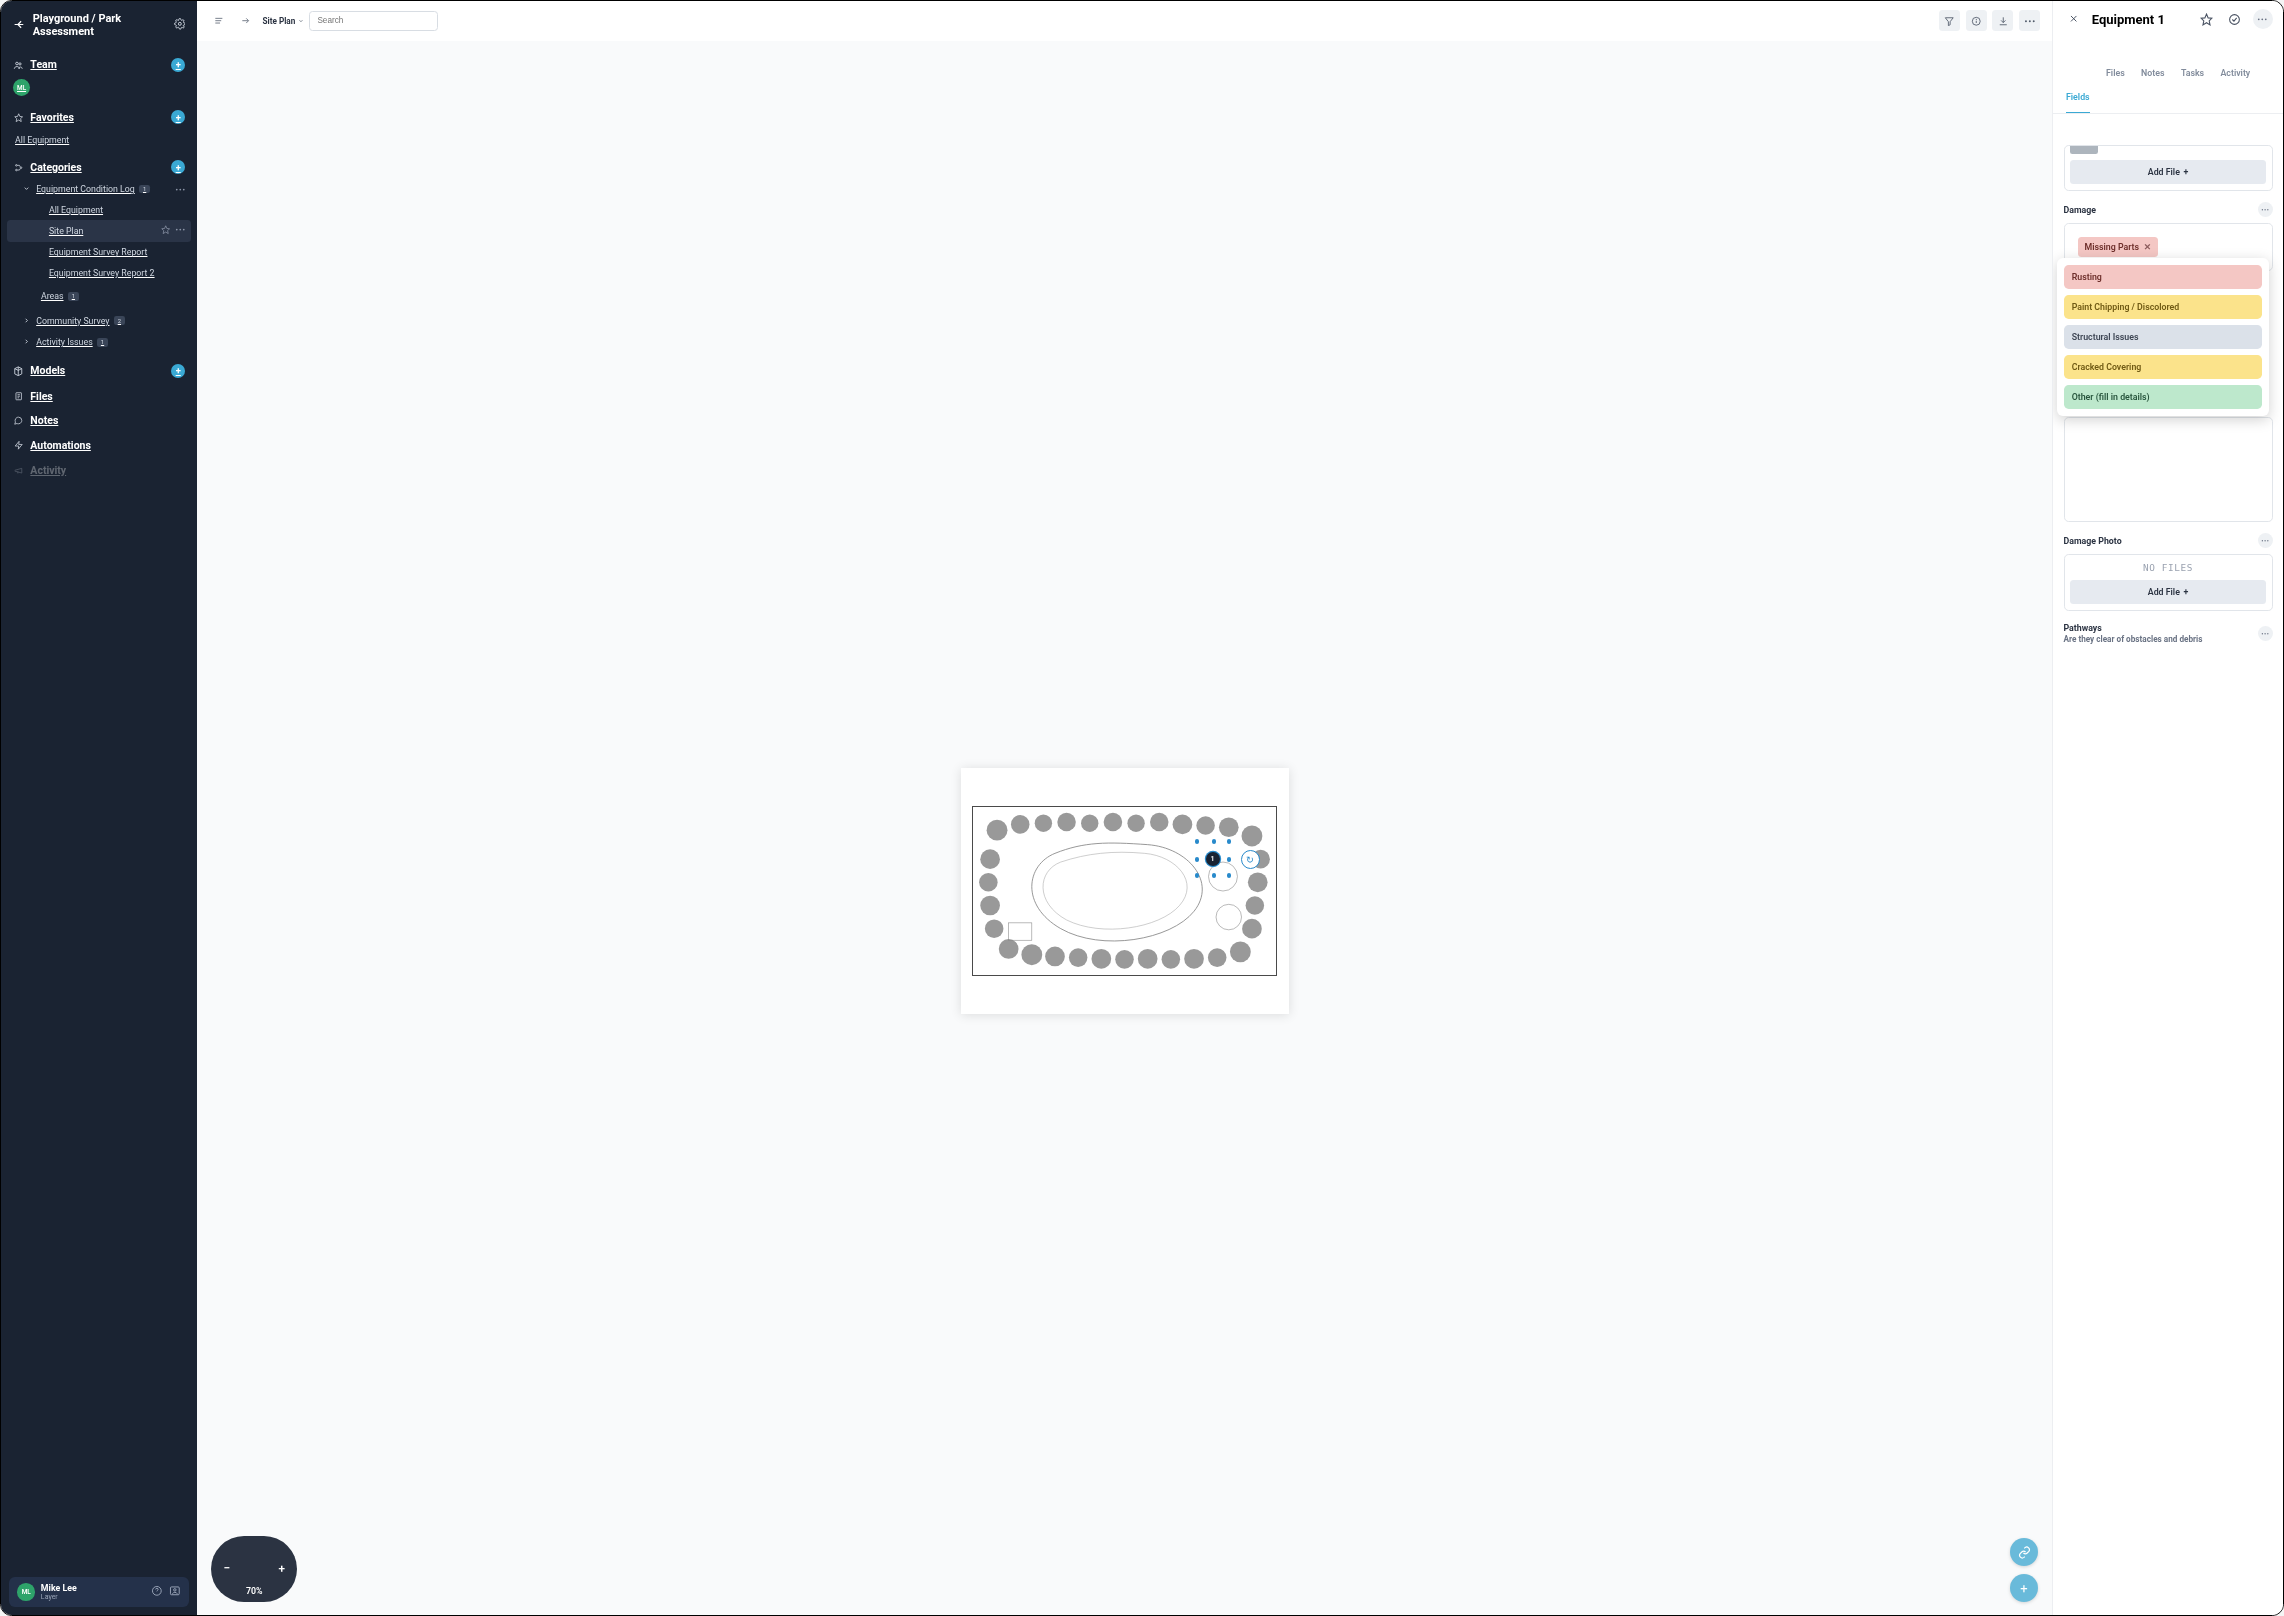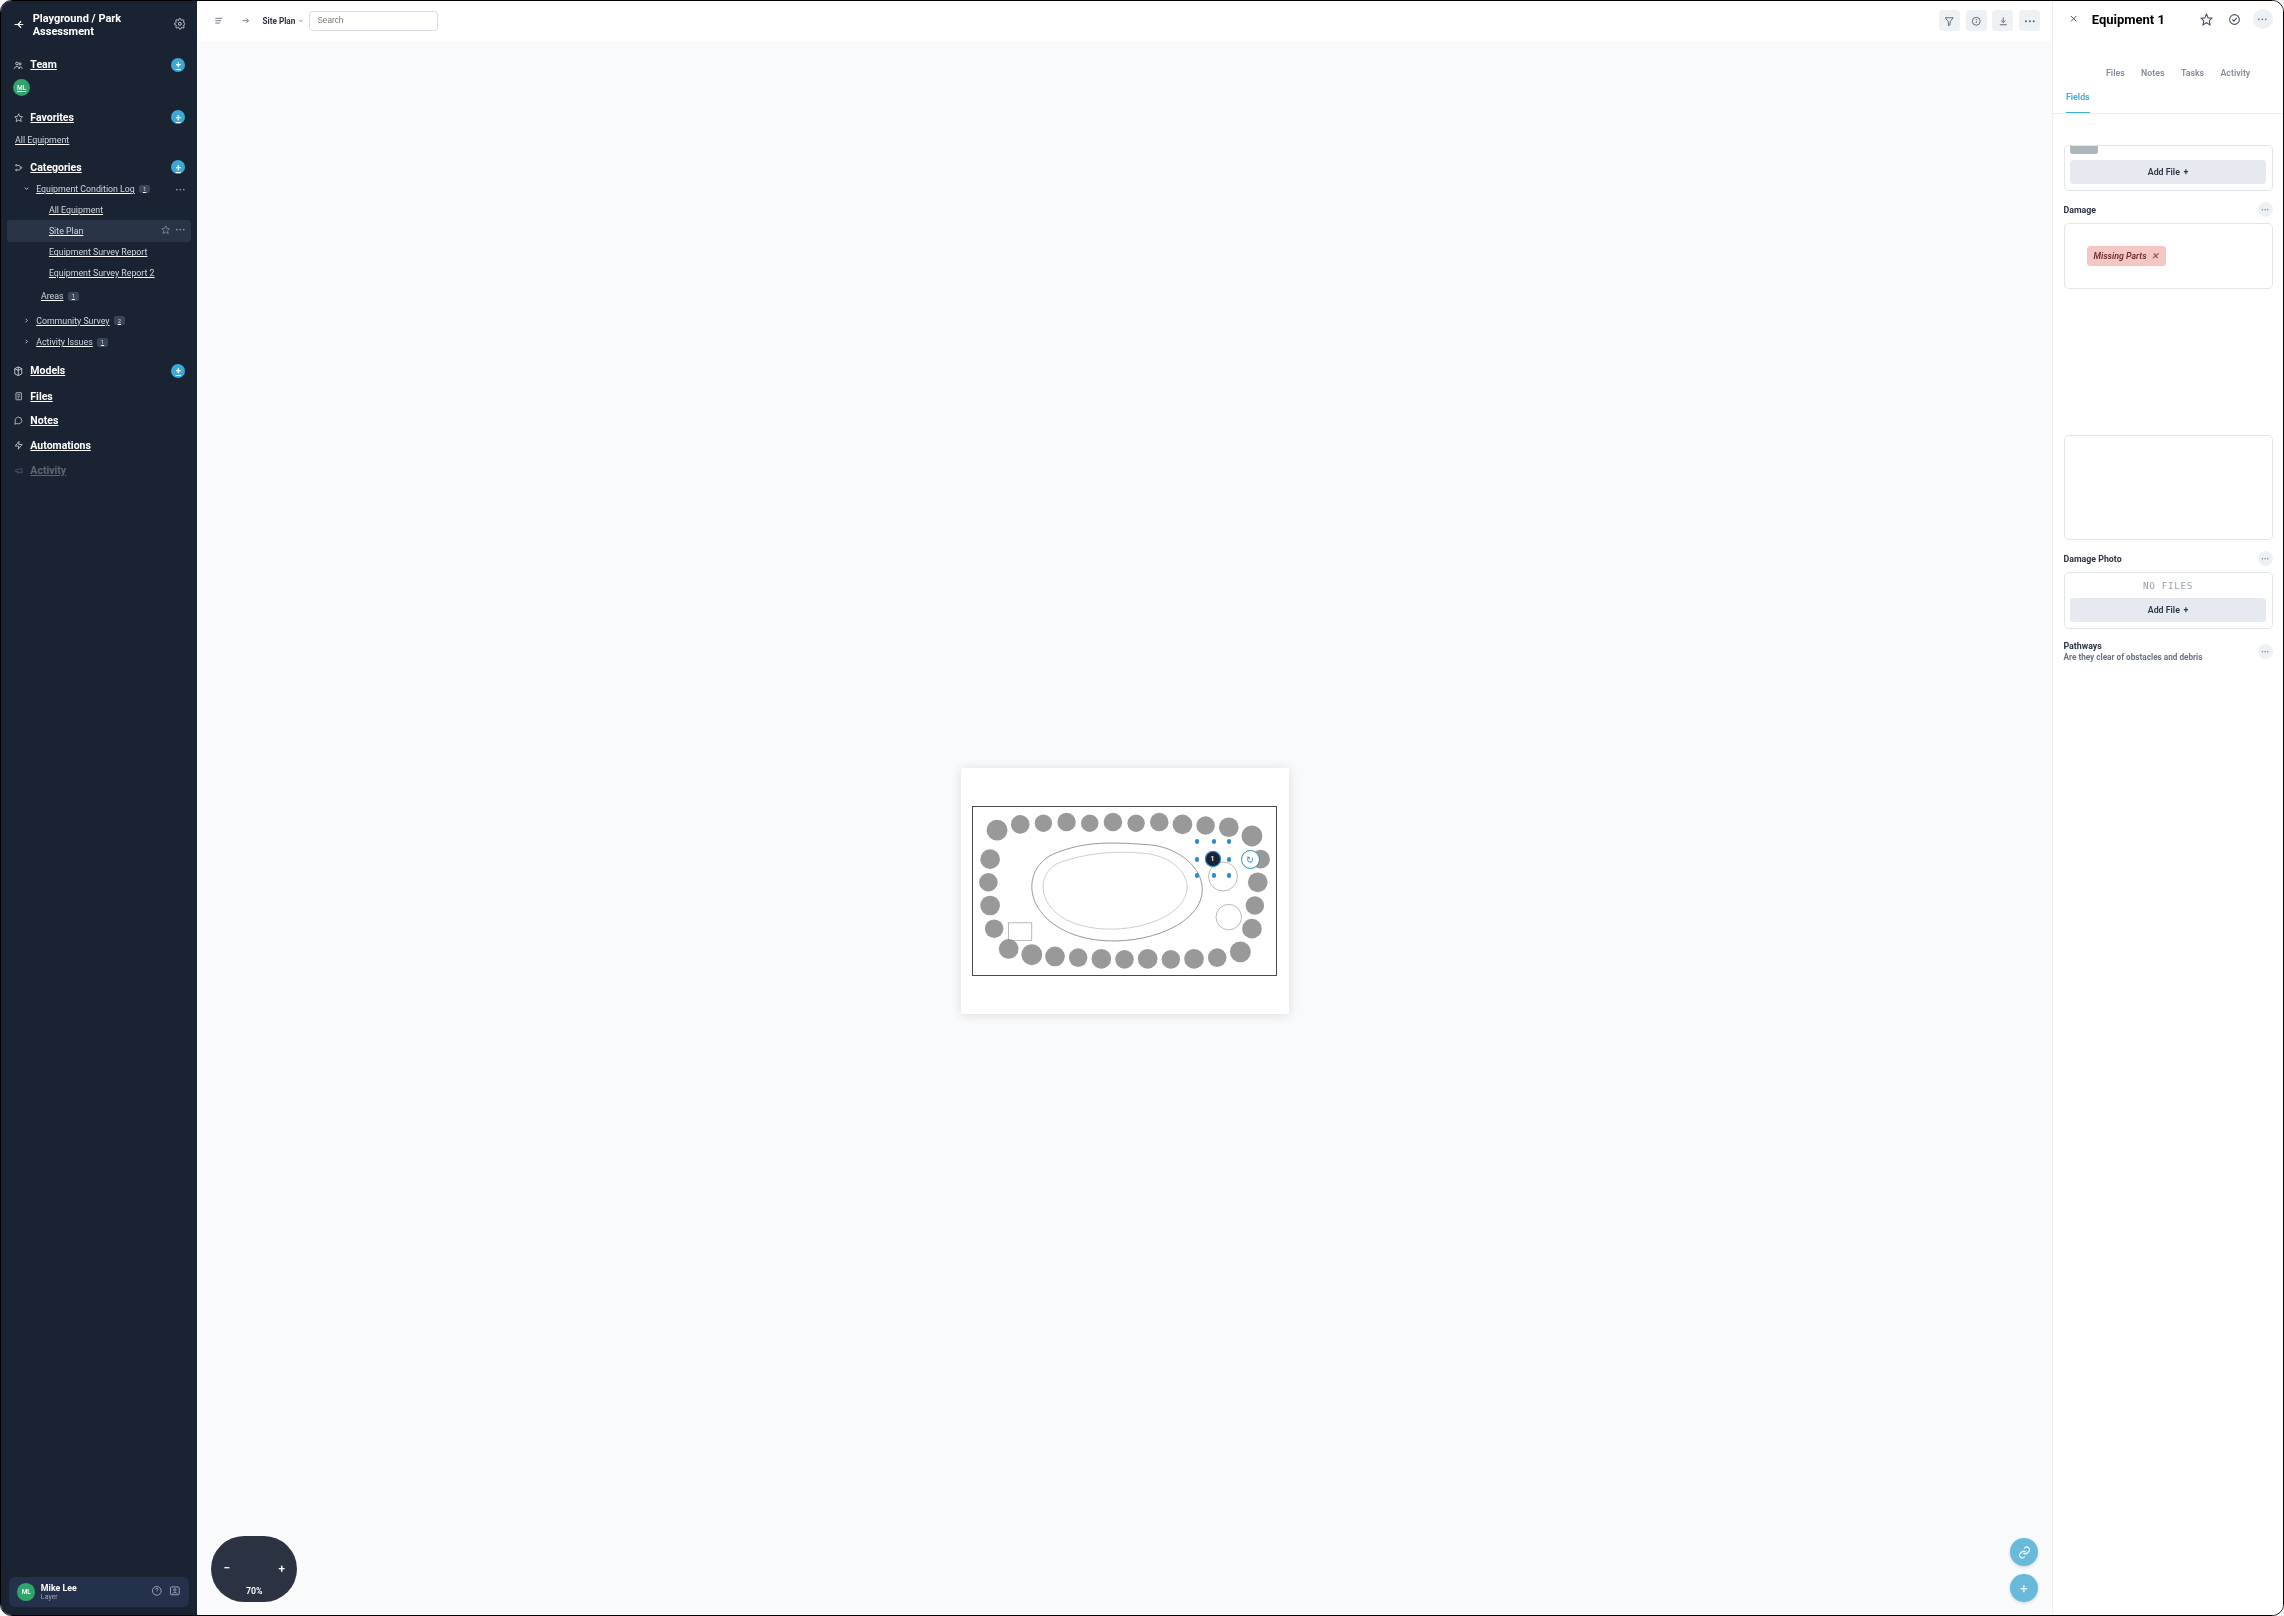--- a/index.html
+++ b/index.html
@@ -330,26 +330,25 @@
   width: 15px; height: 15px;
   border-radius: 50%;
   background: #eef1f4;
   display: flex; align-items: center; justify-content: center;
   color: #6a7384;
   cursor: pointer;
 }
 .chip-container {
   border: 0.6px solid #e1e5ea;
   border-radius: 4.7px;
-  padding: 22px;
+  padding: 13px;
   min-height: 29px;
   display: flex;
   flex-wrap: wrap;
   gap: 4.7px;
-  font-style: italic;
 }
 .chip {
   display: inline-flex;
   align-items: center;
   gap: 4.7px;
   padding: 4.7px 7px;
   border-radius: 3.5px;
   font-size: 8.8px;
   font-weight: 600;
 }
@@ -795,20 +794,27 @@
               </svg>
           </span>
         </div>
         <div class="chip-container">
           <span class="chip red">
             <span>Missing Parts</span>
             <span class="x">✕</span>
           </span>
         </div>
 
+        <div class="dropdown">
+          <div class="dd-option dd-red">Rusting</div>
+          <div class="dd-option dd-yellow">Paint Chipping / Discolored</div>
+          <div class="dd-option dd-gray">Structural Issues</div>
+          <div class="dd-option dd-yellow">Cracked Covering</div>
+          <div class="dd-option dd-green">Other (fill in details)</div>
+        </div>
 
         <div class="tall-container"></div>
       </div>
 
       <div class="field-group">
         <div class="field-header">
           <span>Damage Photo</span>
           <span class="field-more">
             <svg width="8.2" height="3.5" viewBox="0 0 24 8">
                 <circle cx="4" cy="4" r="2" fill="#6a7384"></circle>

